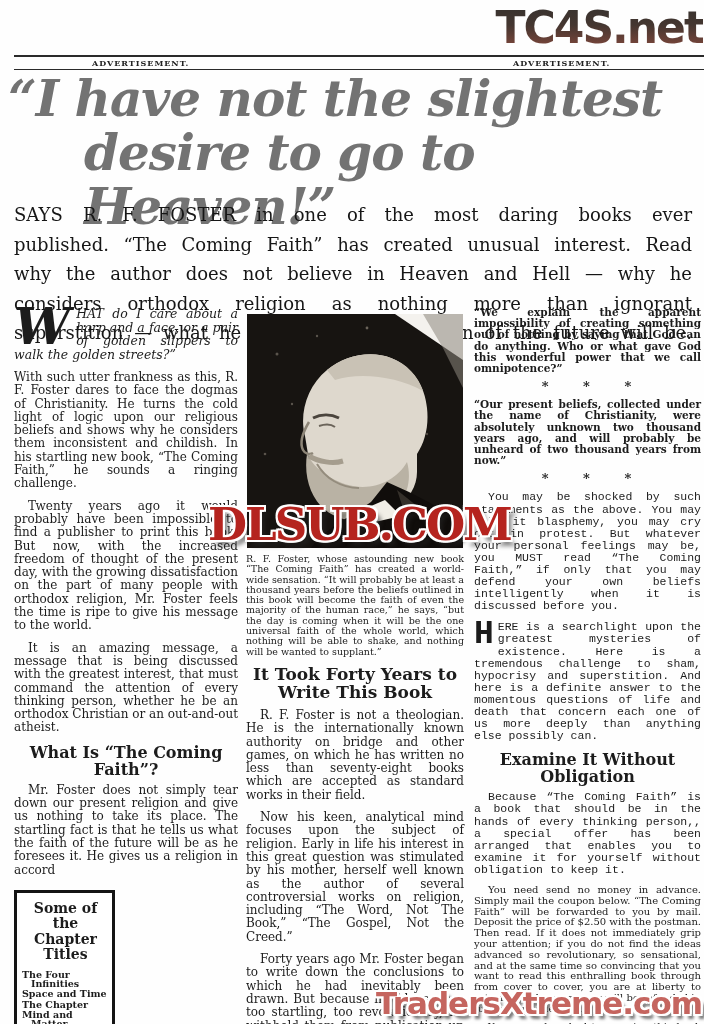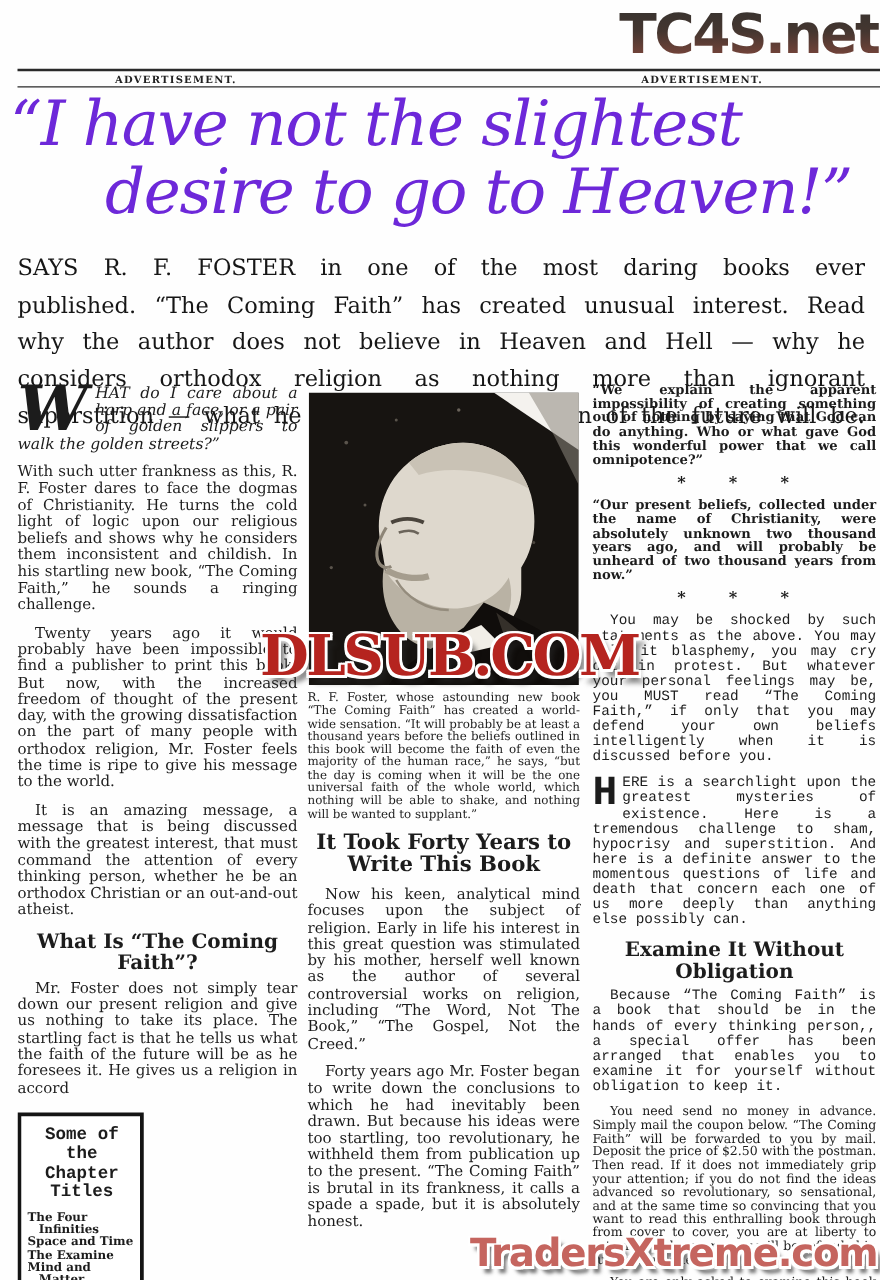--- a/index.html
+++ b/index.html
@@ -9,22 +9,22 @@
 
   
   .rule-top{position:absolute;left:14px;right:0;top:55px;border-top:2px solid #2a2a2a;}
   .rule-bottom{position:absolute;left:14px;right:0;top:69px;border-top:1.5px solid #2a2a2a;}
   .adv-label{position:absolute;top:58px;font-size:8px;font-weight:bold;letter-spacing:1px;color:#222;}
   .adv-left{left:92px;}
   .adv-right{left:513px;}
 
   
   .headline{position:absolute;left:8px;top:72px;width:692px;
-            font-style:italic;font-weight:normal;font-size:50px;line-height:54px;
-            letter-spacing:-1px;color:#6d28d9;}
+            font-style:italic;font-weight:bold;font-size:50px;line-height:54px;
+            letter-spacing:-1px;color:#737373;}
   .headline .l2{margin-left:76px;}
 
   
   .subhead{position:absolute;left:14px;top:200px;width:678px;
            font-size:18px;line-height:29.5px;text-align:justify;text-align-last:justify;
            word-spacing:5px;color:#161616;}
 
   
   .col{position:absolute;top:307px;}
   .col-left{left:14px;width:224px;}
@@ -42,21 +42,21 @@
 
   h3.sec{font-size:16px;font-weight:bold;text-align:center;margin:4px 0 6px 0;line-height:17px;}
   .col-mid h3.sec{font-size:17px;line-height:18.5px;margin:8px 0 7px 0;}
   .col-right h3.sec{font-size:16px;margin:4px 0 6px 0;}
 
   
   .wrapzone{overflow:hidden;}
   .chapter-box{float:left;width:101px;margin:4px 9px 2px 0;border:3px solid #141414;
                padding:6px 3px 5px 5px;box-sizing:border-box;background:#fff;}
   .chapter-box .cb-title{font-size:14px;font-weight:bold;text-align:center;line-height:15.5px;
-                         margin:2px 0 7px 0;font-family:Liberation Mono, monospace;}
+                         margin:2px 0 7px 0;}
   .chapter-box ul{list-style:none;margin:0;padding:0;}
   .chapter-box li{font-size:9.5px;font-weight:bold;line-height:9.3px;
                   padding-left:9px;text-indent:-9px;margin:0 0 1px 0;}
   .wraptext p{font-size:12px;line-height:12.4px;}
 
   
   .photo{width:216px;height:234px;margin:7px 0 6px 1px;display:block;}
   .caption{font-size:9.5px;line-height:10.3px;text-align:justify;margin-bottom:8px;color:#222;}
 
   .bold-quote{font-size:10.5px;line-height:11.2px;font-weight:bold;text-align:justify;margin:0 0 7px 0;}
@@ -122,21 +122,21 @@
     <p class="indent">It is an amazing message, a message that is being discussed with the greatest interest, that must command the attention of every thinking person, whether he be an orthodox Christian or an out-and-out atheist.</p>
     <h3 class="sec">What Is “The Coming Faith”?</h3>
     <p class="indent">Mr. Foster does not simply tear down our present religion and give us nothing to take its place.  The startling fact is that he tells us what the faith of the future will be as he foresees it.  He gives us a religion in accord</p>
 
     <div class="wrapzone">
       <div class="chapter-box">
         <div class="cb-title">Some of the Chapter Titles</div>
         <ul>
             <li>The Four Infinities</li>
             <li>Space and Time</li>
-            <li>The Examine</li>
+            <li>The Chapter</li>
             <li>Mind and Matter</li>
           </ul>
       </div>
     </div>
   </div>
 
   <div class="col col-mid">
     <svg class="photo" viewBox="0 0 216 234" xmlns="http://www.w3.org/2000/svg">
       <rect width="216" height="234" fill="#171411"></rect>
       <polygon points="148,0 216,0 216,46" fill="#f4f2ee"></polygon>
@@ -162,20 +162,21 @@
 
       <path d="M62,142 C72,148 86,150 96,147" stroke="#a59d8e" stroke-width="5" fill="none"></path>
 
       <path d="M140,168 C168,180 198,196 216,210 L216,234 L64,234 C76,216 104,202 124,188 Z" fill="#100d0b"></path>
 
       <polygon points="138,186 154,202 128,208 124,192" fill="#f1eee7"></polygon>
       <path d="M150,176 L170,192 L158,200 Z" fill="#35302a"></path>
     </svg>
     <div class="caption">R. F. Foster, whose astounding new book “The Coming Faith” has created a world-wide sensation.  “It will probably be at least a thousand years before the beliefs outlined in this book will become the faith of even the majority of the human race,” he says, “but the day is coming when it will be the one universal faith of the whole world, which nothing will be able to shake, and nothing will be wanted to supplant.”</div>
     <h3 class="sec">It Took Forty Years to Write This Book</h3>
+    <p class="indent">R. F. Foster is not a theologian.  He is the internationally known authority on bridge and other games, on which he has written no less than seventy-eight books which are accepted as standard works in their field.</p>
     <p class="indent">Now his keen, analytical mind focuses upon the subject of religion.  Early in life his interest in this great question was stimulated by his mother, herself well known as the author of several controversial works on religion, including “The Word, Not The Book,” “The Gospel, Not the Creed.”</p>
     <p class="indent">Forty years ago Mr. Foster began to write down the conclusions to which he had inevitably been drawn.  But because his ideas were too startling, too revolutionary, he withheld them from publication up to the present. “The Coming Faith” is brutal in its frankness, it calls a spade a spade, but it is absolutely honest.</p>
 
   </div>
 
   <div class="col col-right">
     <div class="bold-quote">“We explain the apparent impossibility of creating something out of nothing by saying that God can do anything.  Who or what gave God this wonderful power that we call omnipotence?”</div>
     <div class="sep">* * *</div>
     <div class="bold-quote">“Our present beliefs, collected under the name of Christianity, were absolutely unknown two thousand years ago, and will probably be unheard of two thousand years from now.”</div>
     <div class="sep">* * *</div>

